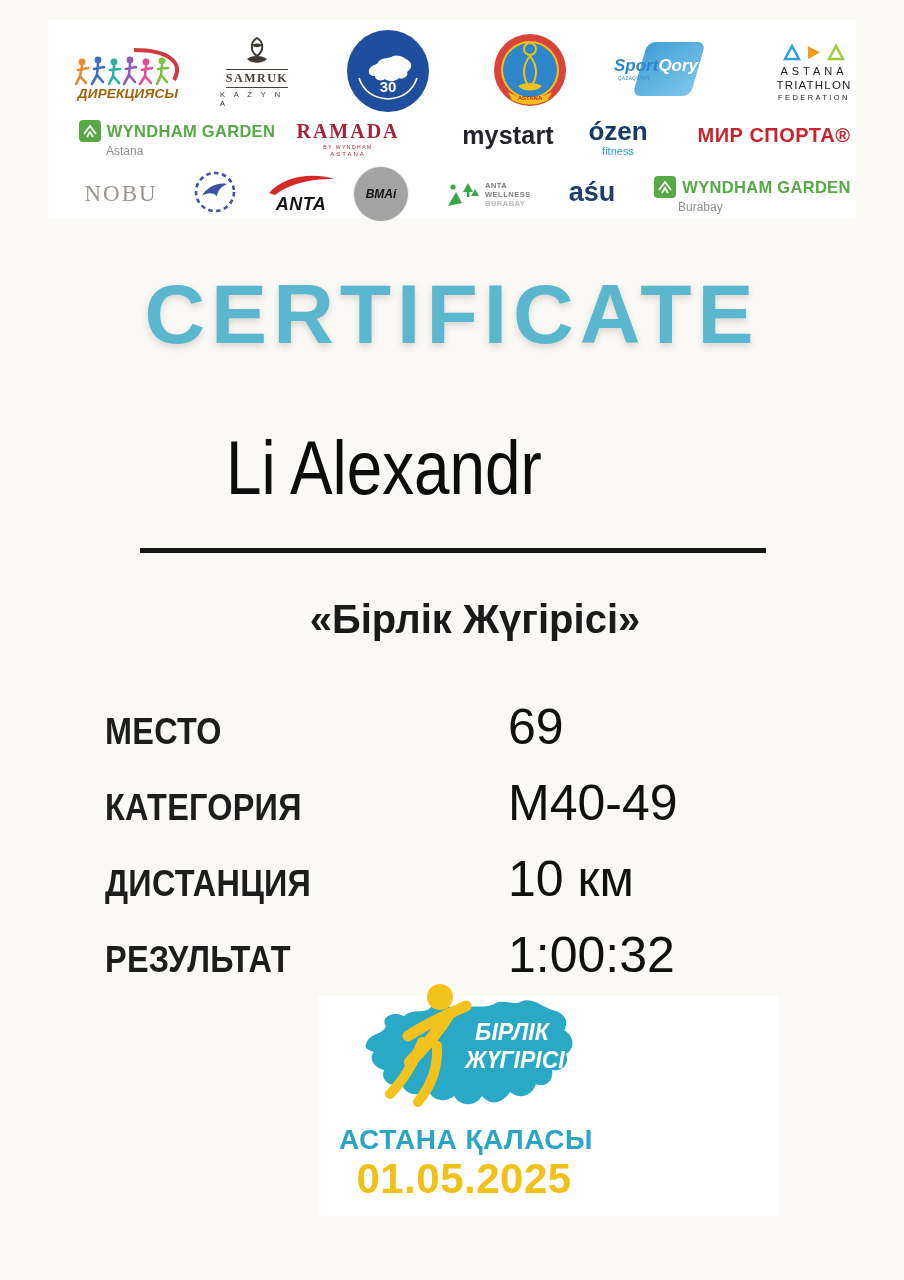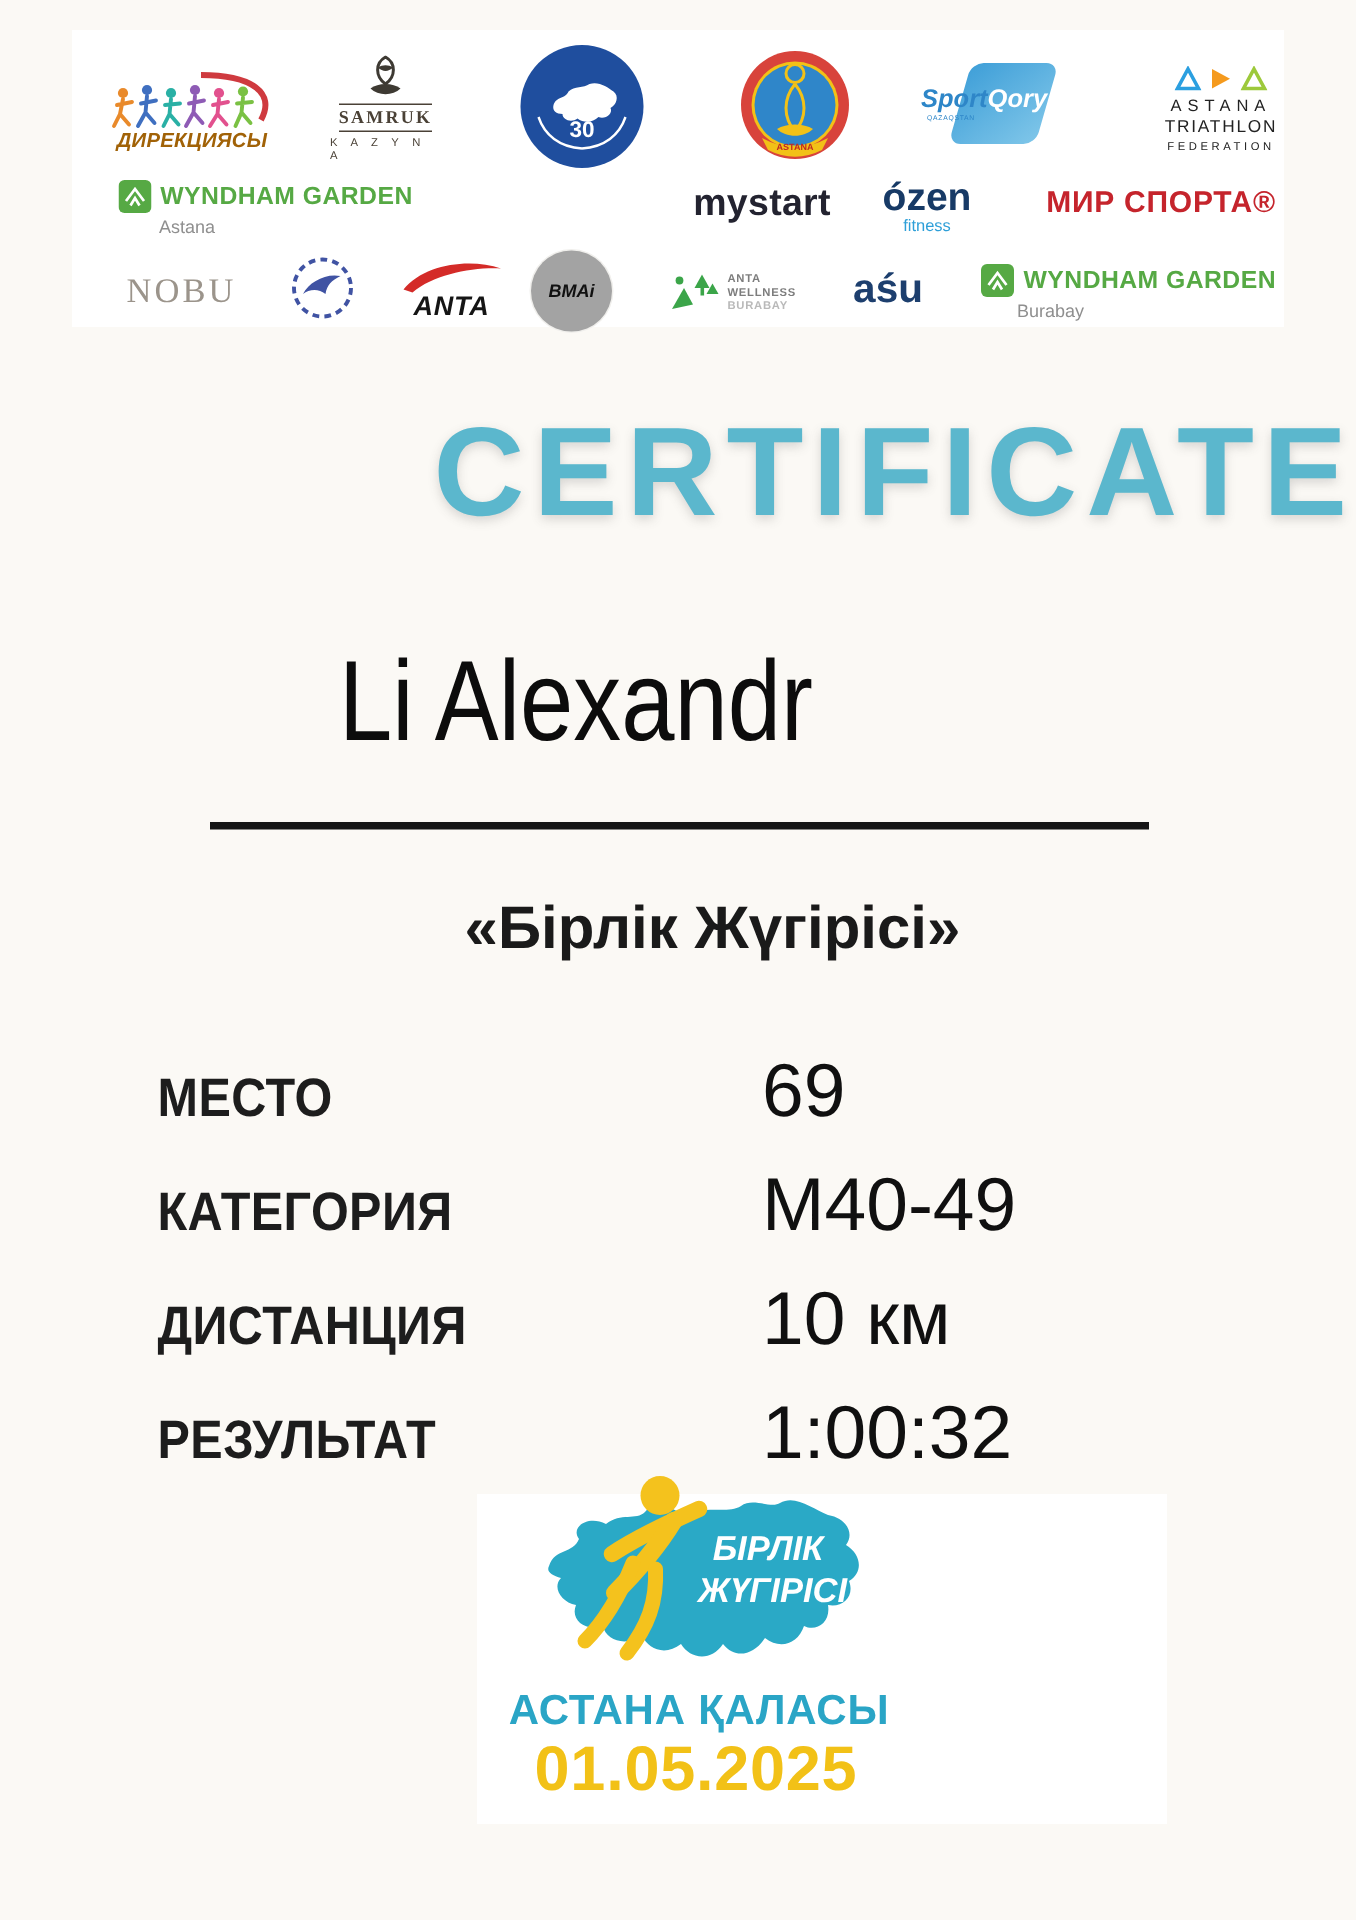--- a/index.html
+++ b/index.html
@@ -71,21 +71,21 @@
   .bmai-name{color:#111;font-weight:800;font-style:italic;font-size:12px;}
   .lg-gw{left:446px;top:172px;width:108px;height:44px;display:flex;align-items:center;gap:5px;}
   .gw-lines{display:flex;flex-direction:column;}
   .gw-l1,.gw-l2{color:#7d7d7d;font-weight:700;font-size:7.5px;letter-spacing:.5px;}
   .gw-l3{color:#b9b9b9;font-weight:700;font-size:7.5px;letter-spacing:.5px;}
   .lg-asu{left:560px;top:170px;width:64px;height:44px;}
   .asu-name{color:#1d3f6e;font-weight:800;font-size:27px;}
   .lg-wg-b{left:650px;top:170px;width:205px;height:50px;}
 
   
-  .title{left:0;top:268px;width:904px;text-align:right;
+  .title{left:0;top:268px;width:904px;text-align:center;
     color:#5bb7cd;font-weight:700;font-size:84px;letter-spacing:6px;line-height:1.1;
     text-shadow:0 3px 7px rgba(80,80,80,.22);white-space:nowrap;}
   .name{left:226px;top:430px;color:#0c0c0c;font-size:76px;font-weight:400;
     transform:scaleX(.84);transform-origin:left top;white-space:nowrap;line-height:1;}
   .rule{left:140px;top:548px;width:626px;height:5px;background:#161616;}
   .event{left:0;top:597px;width:904px;text-align:center;transform:translateX(23px);
     color:#1a1a1a;font-weight:700;font-size:40px;}
 
   .frow{left:105px;width:700px;height:62px;display:flex;align-items:flex-start;}
   .flabel{width:403px;color:#1d1d1d;font-weight:700;font-size:36px;letter-spacing:.3px;
@@ -201,20 +201,25 @@
     <div class="wg-row">
       <svg width="22" height="22" viewBox="0 0 22 22">
         <rect x="0" y="0" width="22" height="22" rx="4" fill="#56a944"></rect>
         <path d="M5,14 L11,6 L17,14 M8,17 L11,12 L14,17" stroke="#ffffff" stroke-width="1.8" fill="none"></path>
       </svg>
       <span class="wg-name">WYNDHAM GARDEN</span>
     </div>
     <span class="wg-city">Astana</span>
   </div>
 
+  <div class="abs col lg-ramada">
+    <div class="ramada-name">RAMADA</div>
+    <div class="ramada-sub1">BY WYNDHAM</div>
+    <div class="ramada-sub2">ASTANA</div>
+  </div>
 
   <div class="abs flexc lg-mystart">
     <span class="mystart-name">mystart</span>
   </div>
 
   <div class="abs col lg-ozen">
     <span class="ozen-name">ózen</span>
     <span class="ozen-sub">fitness</span>
   </div>
 

